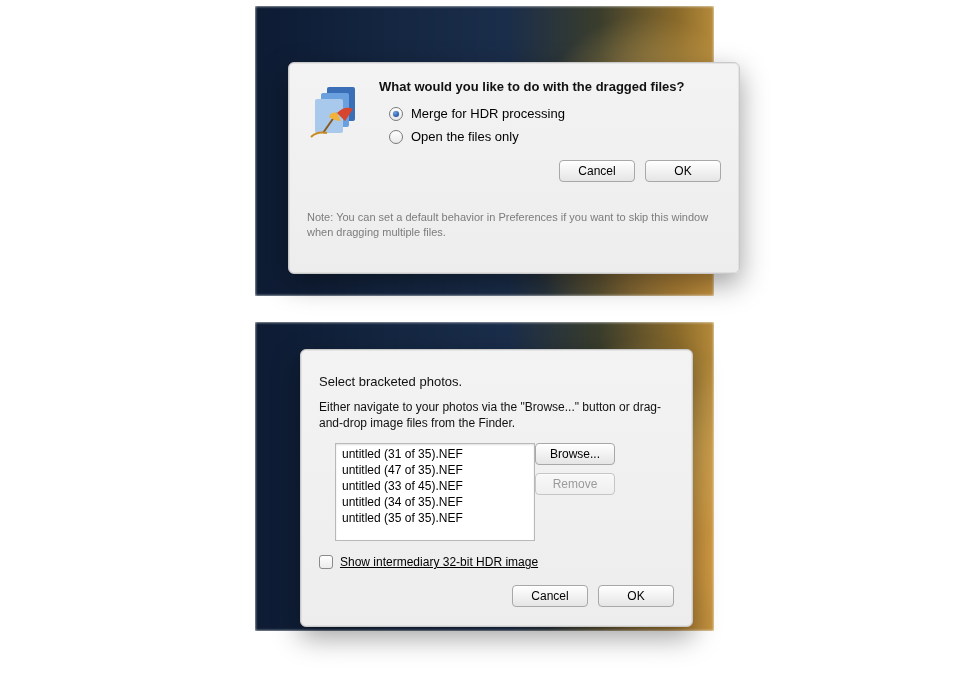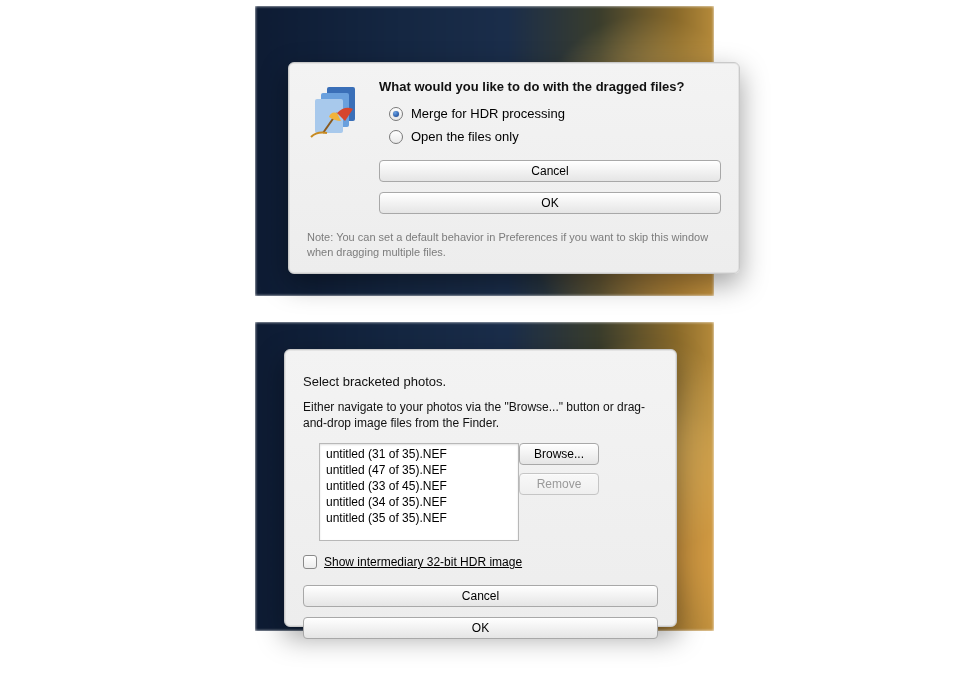--- a/index.html
+++ b/index.html
@@ -46,33 +46,33 @@
     border:1px solid #7a7a7a;
     background:linear-gradient(#fff,#e9e9e9);
     position:relative; margin-right:8px; flex:0 0 14px;
   }
   .radio.selected::after {
     content:""; position:absolute; left:3px; top:3px; width:6px; height:6px; border-radius:50%;
     background:radial-gradient(circle at 35% 30%, #6aa3e6, #2a5aa5 70%);
     box-shadow:0 0 1px rgba(0,0,0,0.4);
   }
   .radio-label { font-size:13px; }
-  .button-row { display:flex; justify-content:flex-end; gap:10px; margin-top:16px; margin-bottom:8px;flex-direction:column; }
+  .button-row { display:flex; justify-content:flex-end; gap:10px; margin-top:16px; margin-bottom:8px; }
   .btn {
     min-width:76px; height:22px; padding:0 10px;
     border:1px solid #a8a8a8; border-radius:4px;
     background:linear-gradient(#ffffff,#e5e5e5);
     font-size:12px; color:#000; text-align:center; line-height:20px;
     box-shadow:0 1px 0 rgba(255,255,255,0.5) inset;
     cursor:default;
   }
   .btn.disabled { color:#9a9a9a; border-color:#c5c5c5; background:linear-gradient(#f8f8f8,#efefef); }
-  .note { font-size:11px; color:#7c7c7c; line-height:1.35; margin-top:8px; }
+  .note { font-size:11px; color:#7c7c7c; line-height:1.35; margin-top:20px; }
   
-  .dlg2 { left:284px; top:349px; width:393px; height:278px; padding:16px 18px 12px; }
+  .dlg2 { left:300px; top:349px; width:393px; height:278px; padding:16px 18px 12px; }
   .dlg2-title { font-size:13px; color:#111; margin:8px 0 10px 0; }
   .dlg2-desc { font-size:12px; color:#111; line-height:1.35; margin-bottom:12px; }
   .file-area { display:flex; gap:0;padding-left:16px; }
   .listbox {
     flex:0 0 200px; height:98px;
     background:#fff; border:1px solid #b8b8b8; border-radius:0;
     box-shadow: inset 0 1px 2px rgba(0,0,0,0.12);
     padding:2px 0;
     overflow:hidden;
   }

